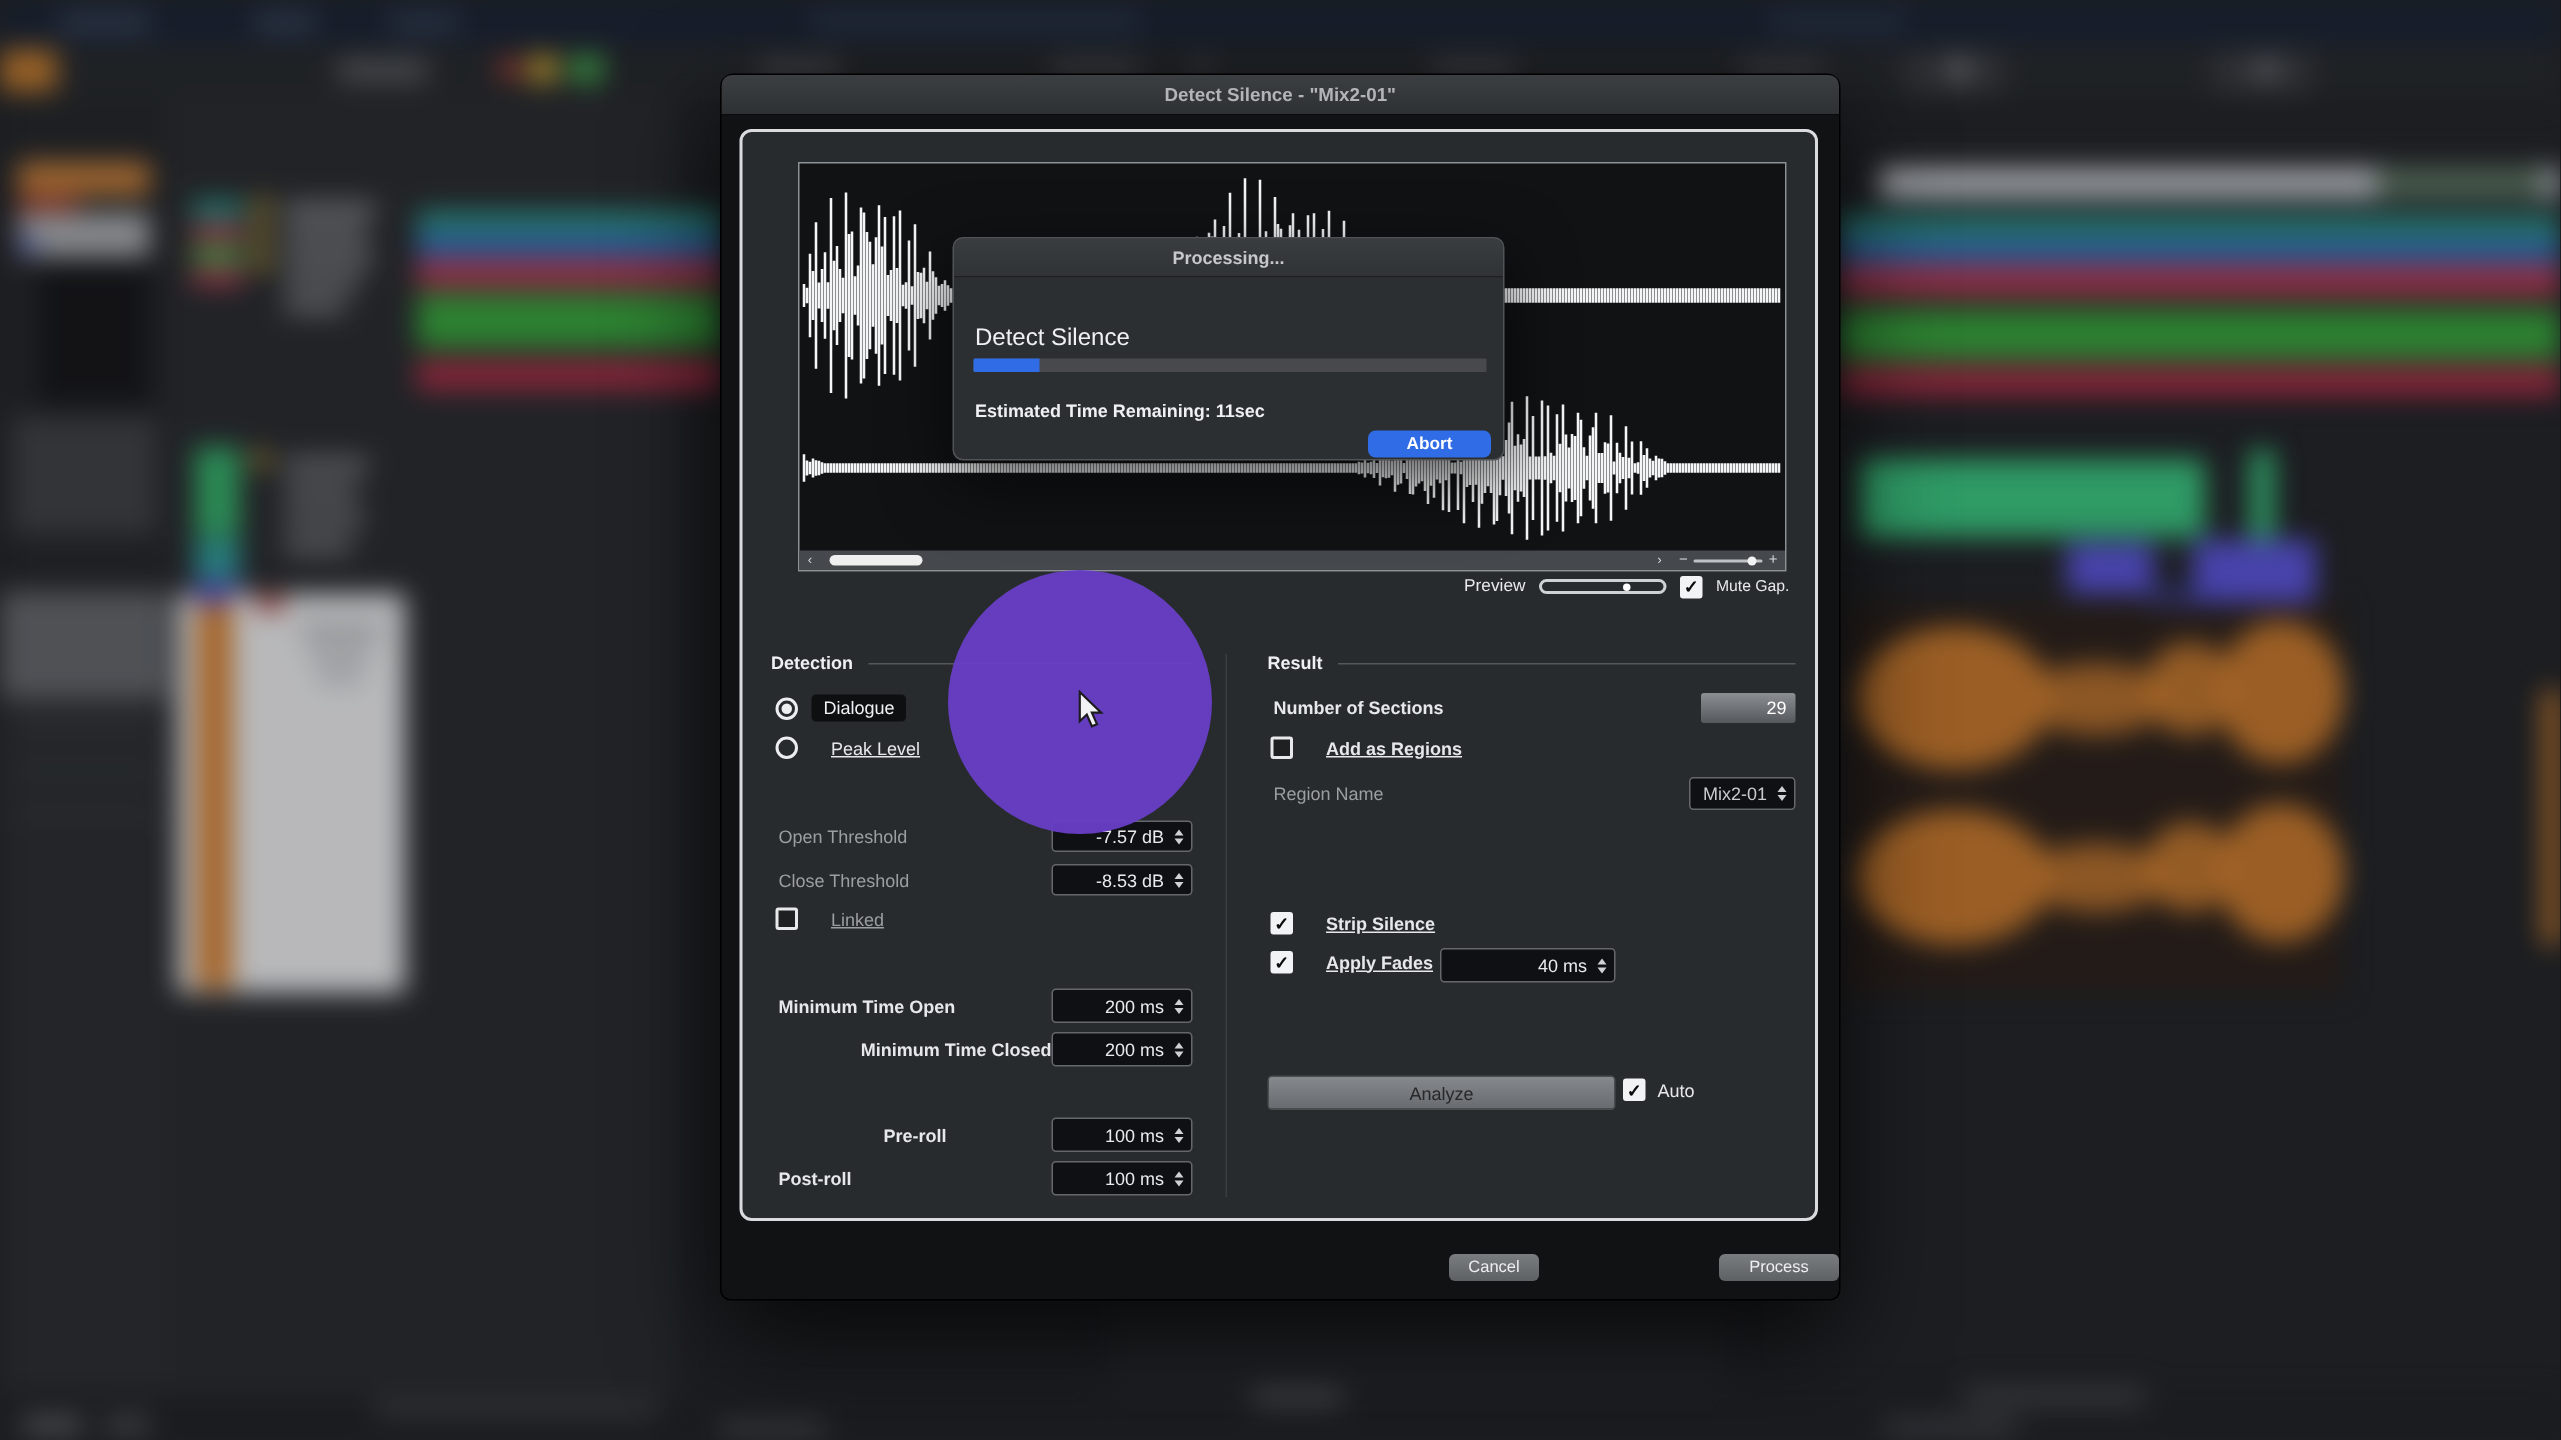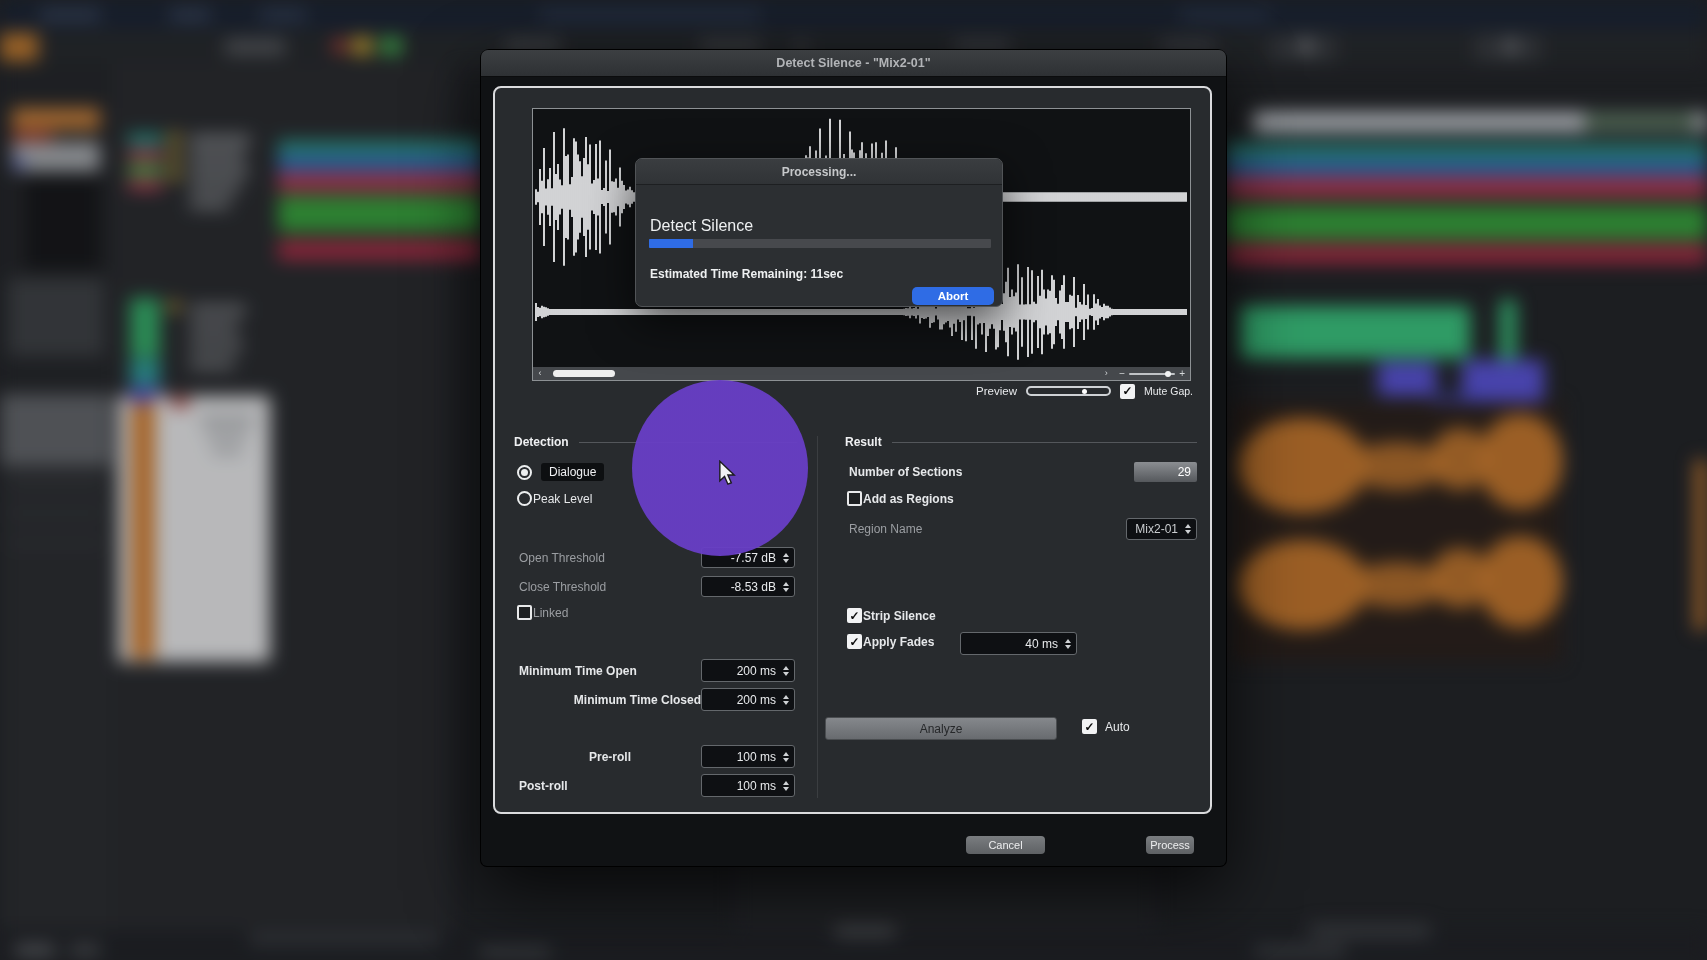--- a/index.html
+++ b/index.html
@@ -53,39 +53,39 @@
 
   
   .sechead{position:absolute;display:flex;align-items:center;color:#eff0f2;font-size:12px;font-weight:bold;}
   .sechead .line{height:1px;background:#54575b;margin-left:10px;flex:1;}
 
   
   .row{position:absolute;display:flex;align-items:center;color:#e6e8ea;font-size:12px;}
   .row.dim-label{color:#9b9ea2;}
   .row .lbl{flex:1;}
   .chip{background:#0d0f11;border-radius:3px;padding:2px 8px;margin-left:9px;color:#f0f1f3;}
-  .plainlbl{margin-left:1px;}
+  .plainlbl{margin-left:22px;text-decoration:underline;}
 
   
   .field{display:flex;align-items:center;justify-content:flex-end;
          background:#0e1013;border:1px solid #64686c;border-radius:3px;
          box-sizing:border-box;padding:0 5px;color:#e8eaec;font-size:12px;}
   .stepper{display:flex;flex-direction:column;align-items:center;margin-left:7px;}
   .tri-up{width:0;height:0;border-left:3.5px solid transparent;border-right:3.5px solid transparent;
           border-bottom:4.5px solid #cfd2d5;margin-bottom:2px;}
   .tri-down{width:0;height:0;border-left:3.5px solid transparent;border-right:3.5px solid transparent;
             border-top:4.5px solid #cfd2d5;}
   .grayfield{display:flex;align-items:center;justify-content:flex-end;border-radius:2px;
              background:linear-gradient(#8b8e92,#55585c);color:#fff;font-size:12px;
              padding:0 6px;box-sizing:border-box;}
 
   .vdivider{position:absolute;left:322px;top:348px;width:1px;height:362px;background:#3b3e41;}
 
   
-  .analyzebtn{position:absolute;left:330px;top:629px;width:232px;height:23px;border-radius:3px;
+  .analyzebtn{position:absolute;left:350px;top:629px;width:232px;height:23px;border-radius:3px;
               background:linear-gradient(#85888c,#686b6f);border:1px solid #4a4d50;box-sizing:border-box;
               display:flex;align-items:center;justify-content:center;color:#26282a;font-size:12px;}
   .autorow{position:absolute;left:587px;top:631px;display:flex;align-items:center;gap:8px;
            color:#e6e8ea;font-size:12px;}
   .btn{position:absolute;height:18px;border-radius:4px;background:linear-gradient(#7a7d80,#5e6164);
        display:flex;align-items:center;justify-content:center;color:#edeeef;font-size:11px;}
 
   
   .proc{position:absolute;left:635px;top:158px;width:368px;height:149px;background:#2c2f32;
         border:1px solid #515457;border-radius:7px;box-sizing:border-box;
@@ -383,22 +383,22 @@
         </span>
       </span>
 
       <div class="analyzebtn">Analyze</div>
       <div class="autorow">
         <span class="cb checked">✓</span>
         <span>Auto</span>
       </div>
     </div>
 
-    <div class="btn" style="left:485px;top:786px;width:79px;">Cancel</div>
-    <div class="btn" style="left:665px;top:786px;width:48px;">Process</div>
+    <div class="btn" style="left:485px;top:786px;width:60px;">Cancel</div>
+    <div class="btn" style="left:665px;top:786px;width:80px;">Process</div>
   </div>
 
   <div class="proc">
     <div class="proctitle">Processing...</div>
     <div class="proclabel">Detect Silence</div>
     <div class="pbar">
       <div class="pfill" id="pfill" style="width: 13%;"></div>
     </div>
     <div class="eta">Estimated Time Remaining: 11sec</div>
     <div class="abortbtn">Abort</div>

